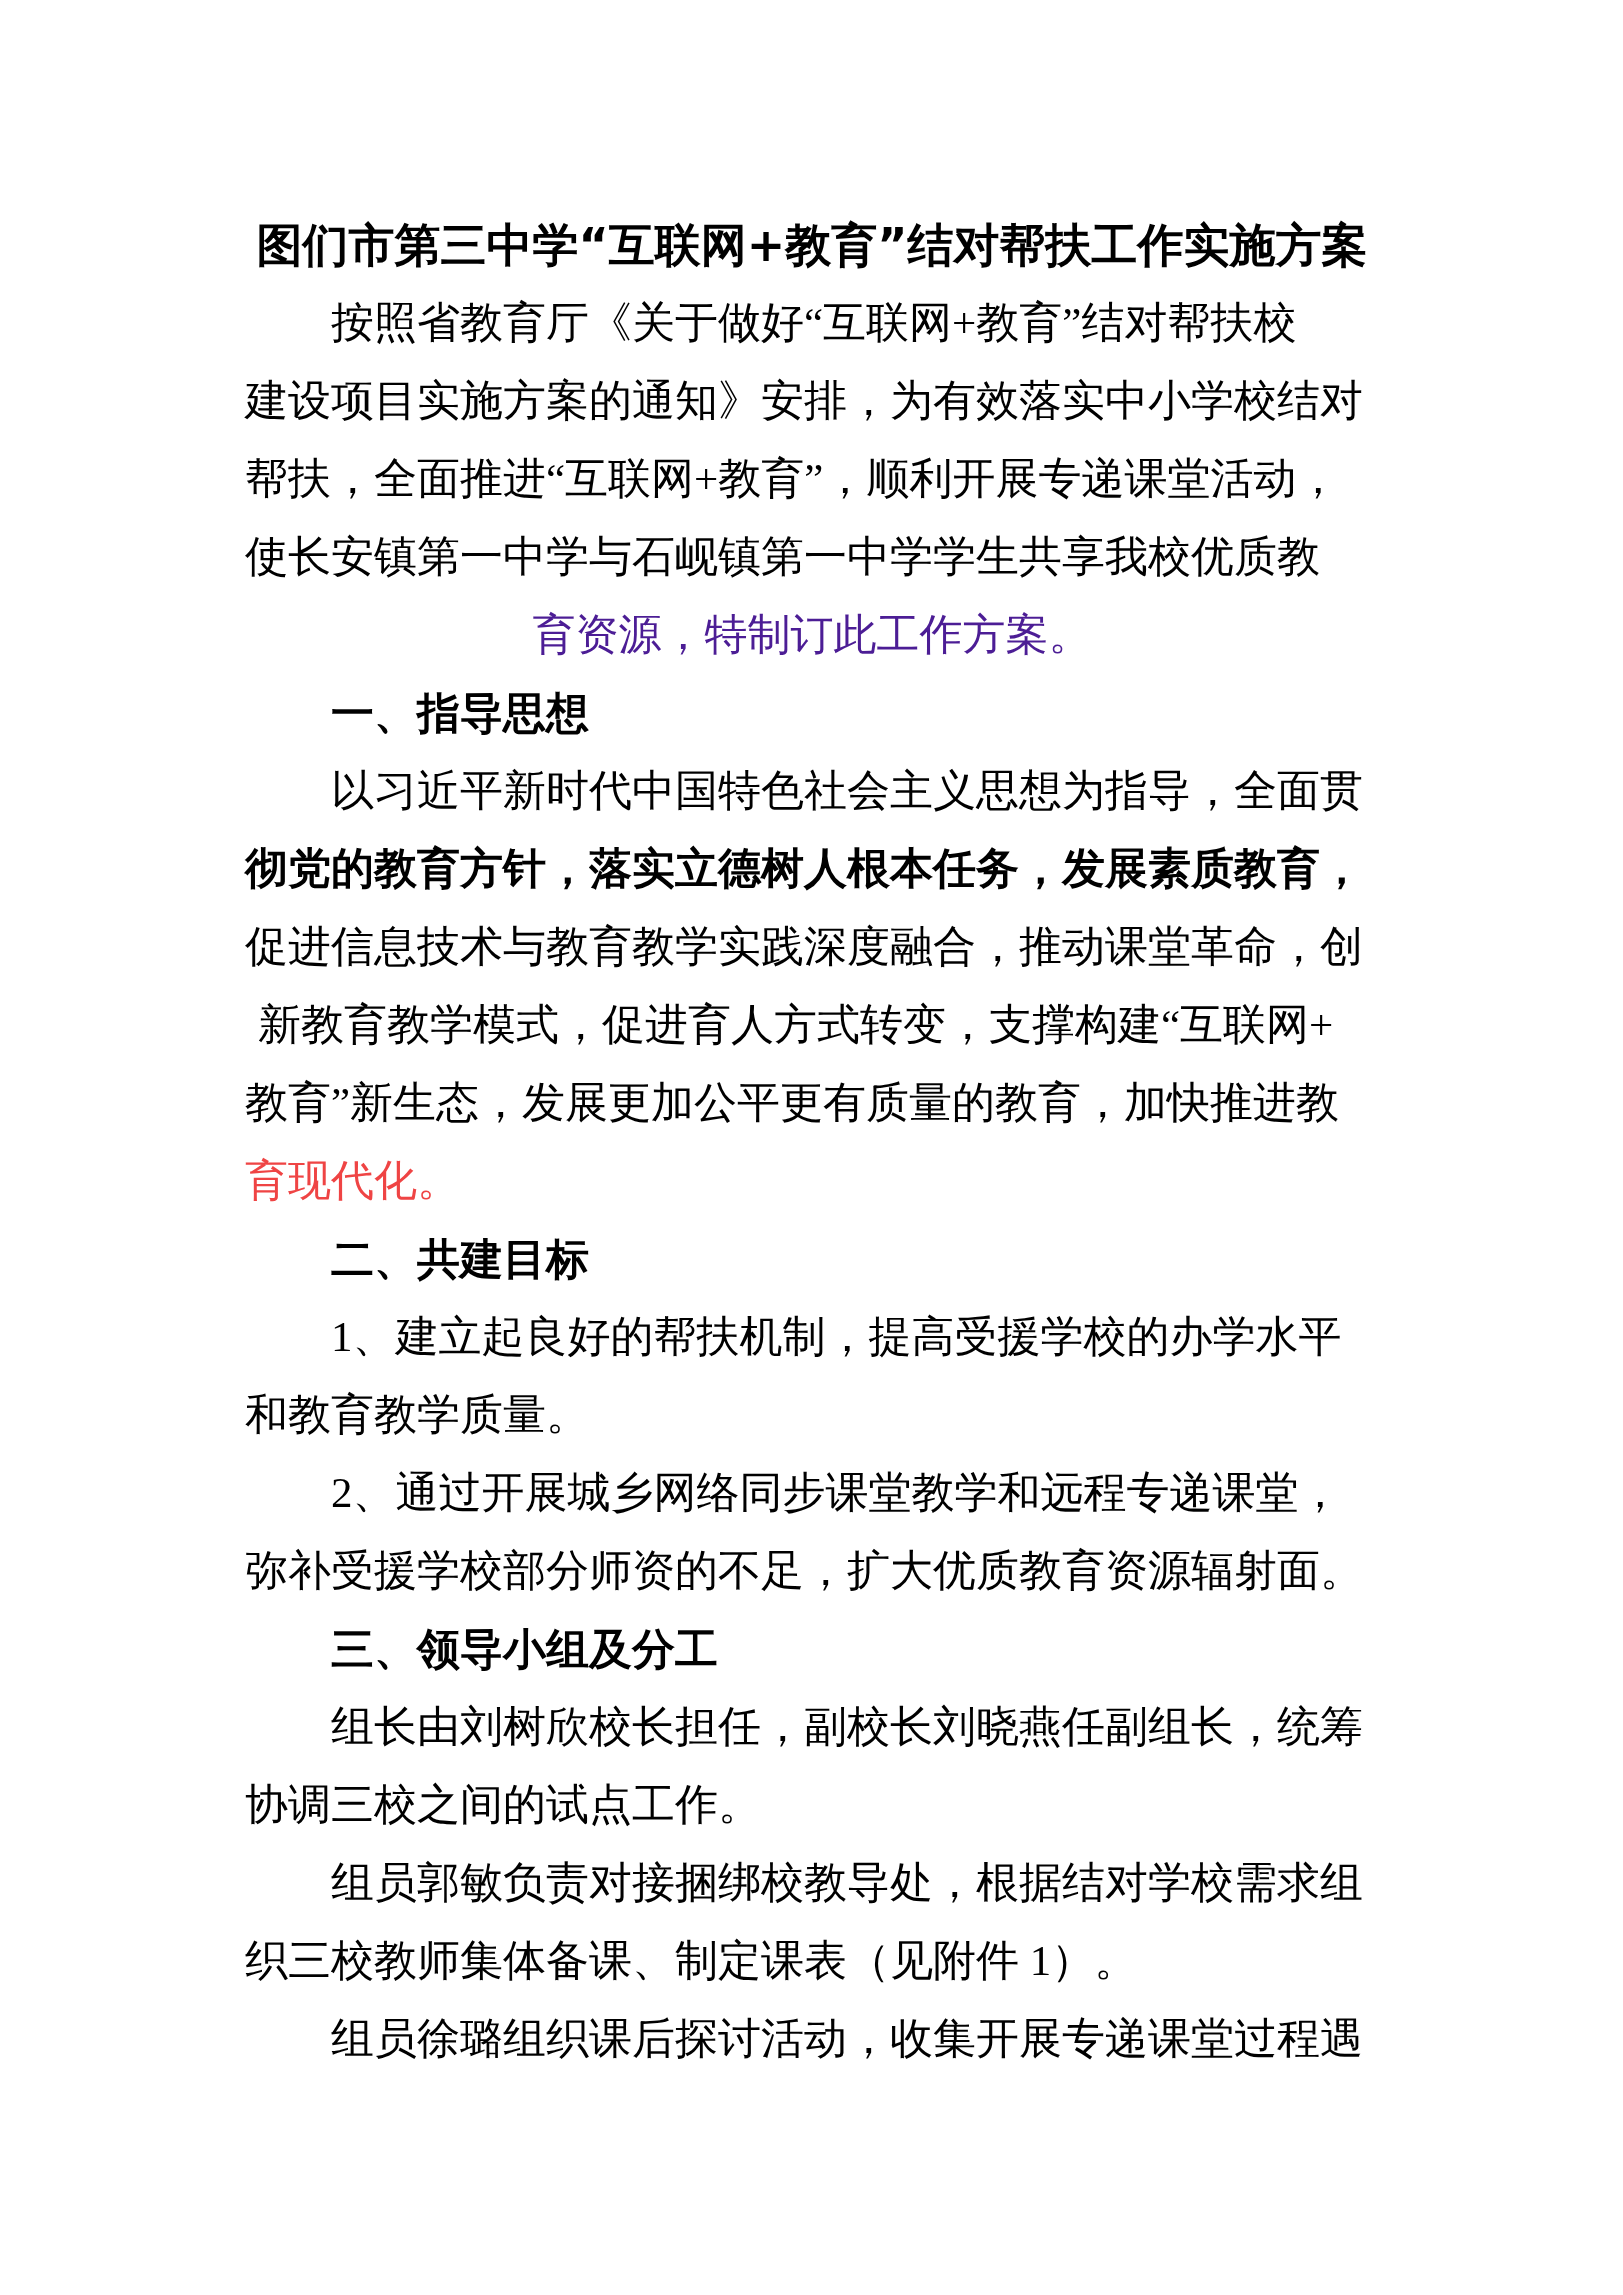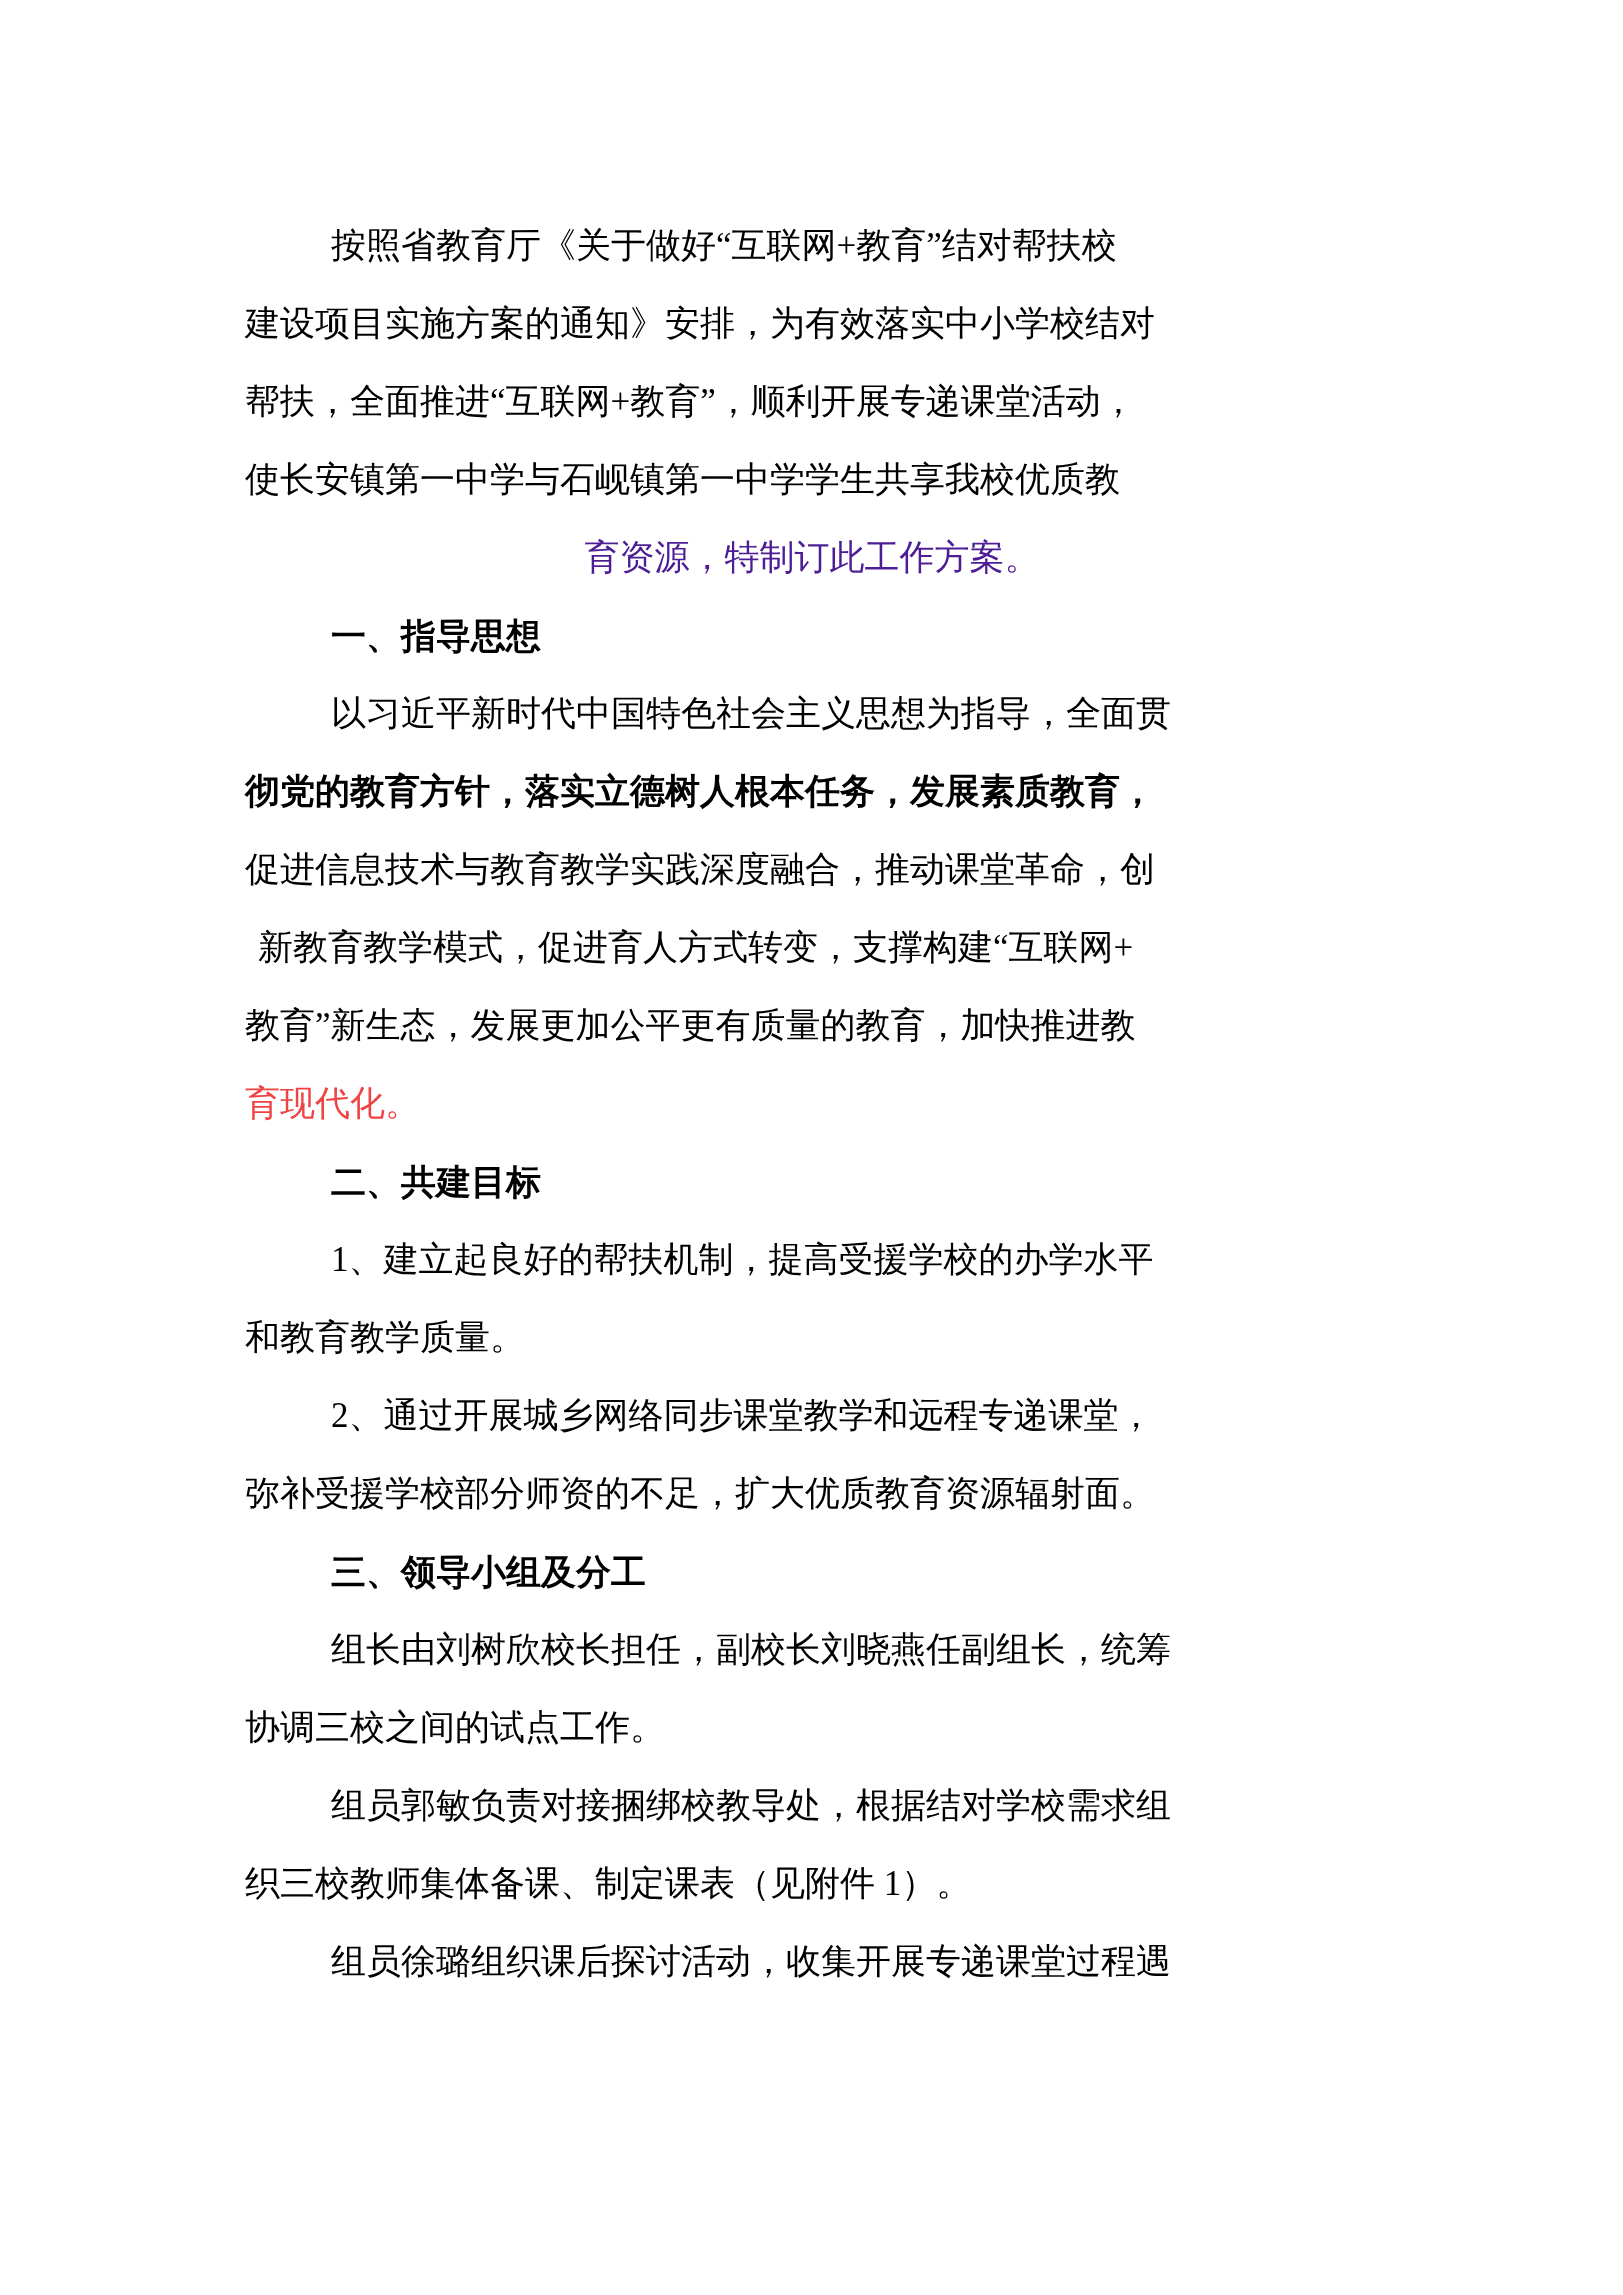--- a/index.html
+++ b/index.html
@@ -26,39 +26,40 @@
     font-size: 46px;
     line-height: 77px;
     height: 77px;
     text-align: center;
     white-space: nowrap;
     color: #000000;
   }
   .line {
     font-family: "Liberation Serif", "DejaVu Serif", serif;
     font-weight: normal;
-    font-size: 35px;
+    font-size: 43px;
     line-height: 78px;
     height: 78px;
     white-space: nowrap;
     color: #000000;
   }
   .line.heading {
     font-family: "DejaVu Sans", "Liberation Sans", sans-serif;
     font-weight: bold;
   }
   .line.indent {
     text-indent: 86px;
   }
 </style>
 </head>
 <body>
 
 <div class="page" style="background: rgb(255, 255, 255);">
   <div class="content">
+    <div class="doc-title">图们市第三中学“互联网+教育”结对帮扶工作实施方案</div>
     <div>
         <div class="line body indent" style="color: rgb(0, 0, 0);">按照省教育厅《关于做好“互联网+教育”结对帮扶校</div>
         <div class="line body" style="color: rgb(0, 0, 0);">建设项目实施方案的通知》安排，为有效落实中小学校结对</div>
         <div class="line body" style="color: rgb(0, 0, 0);">帮扶，全面推进“互联网+教育”，顺利开展专递课堂活动，</div>
         <div class="line body" style="color: rgb(0, 0, 0);">使长安镇第一中学与石岘镇第一中学学生共享我校优质教</div>
         <div class="line body" style="color: #4c1d95; text-align: center;">育资源，特制订此工作方案。</div>
         <div class="line heading indent" style="color: rgb(0, 0, 0);">一、指导思想</div>
         <div class="line body indent" style="color: rgb(0, 0, 0);">以习近平新时代中国特色社会主义思想为指导，全面贯</div>
         <div class="line body" style="color: rgb(0, 0, 0); font-weight: bold;">彻党的教育方针，落实立德树人根本任务，发展素质教育，</div>
         <div class="line body" style="color: rgb(0, 0, 0);">促进信息技术与教育教学实践深度融合，推动课堂革命，创</div>

